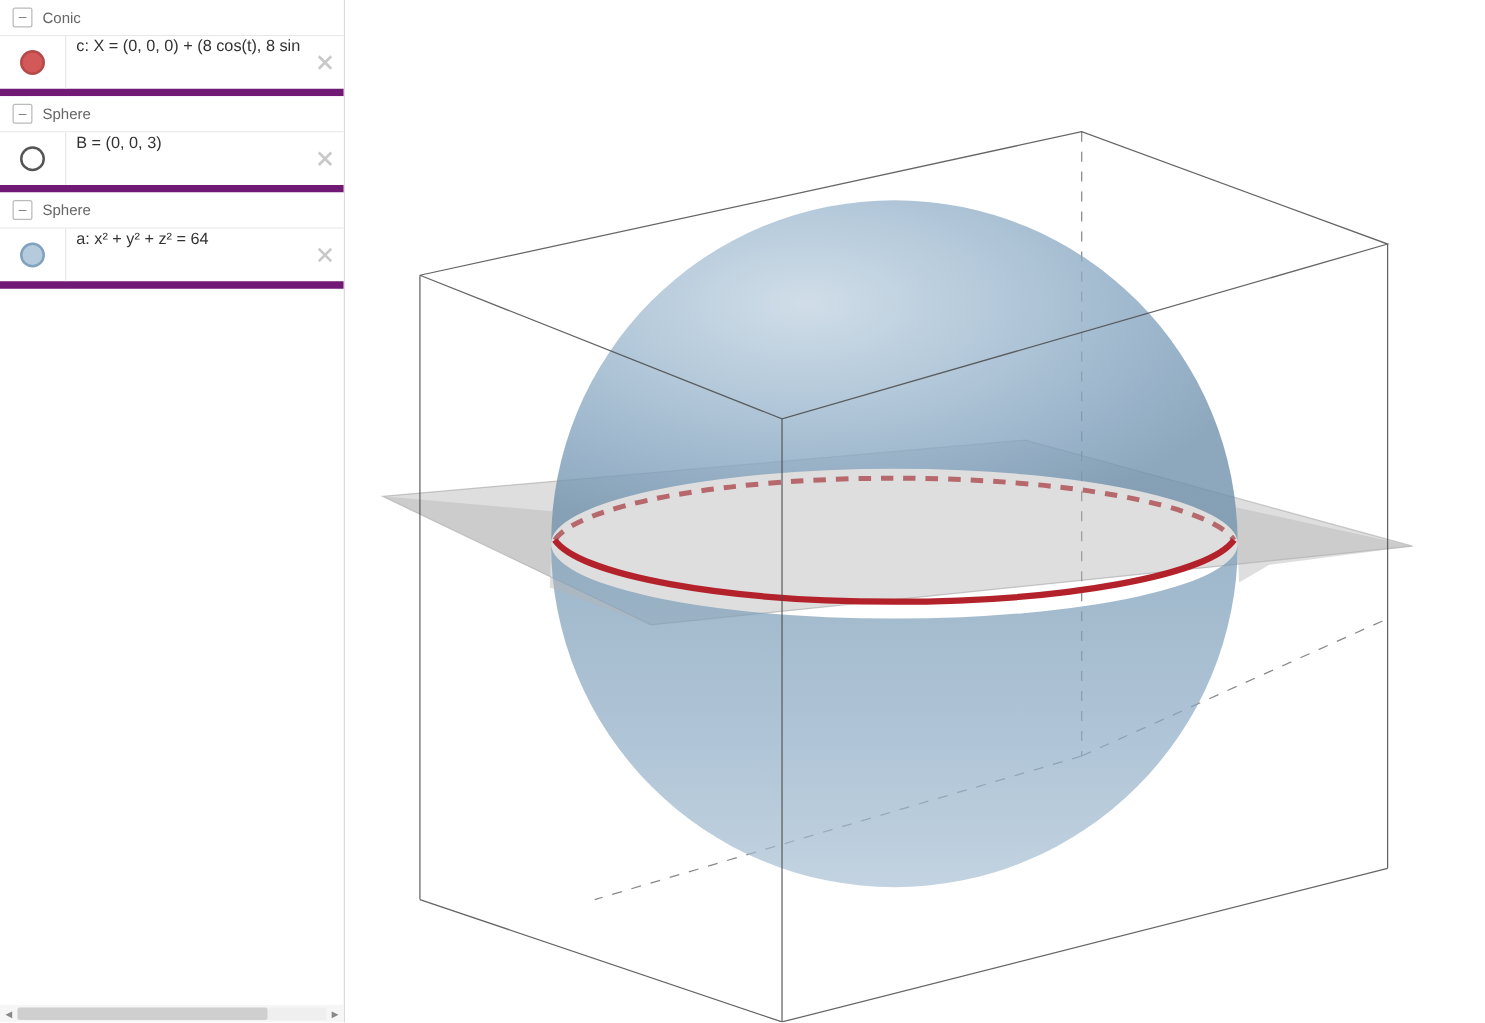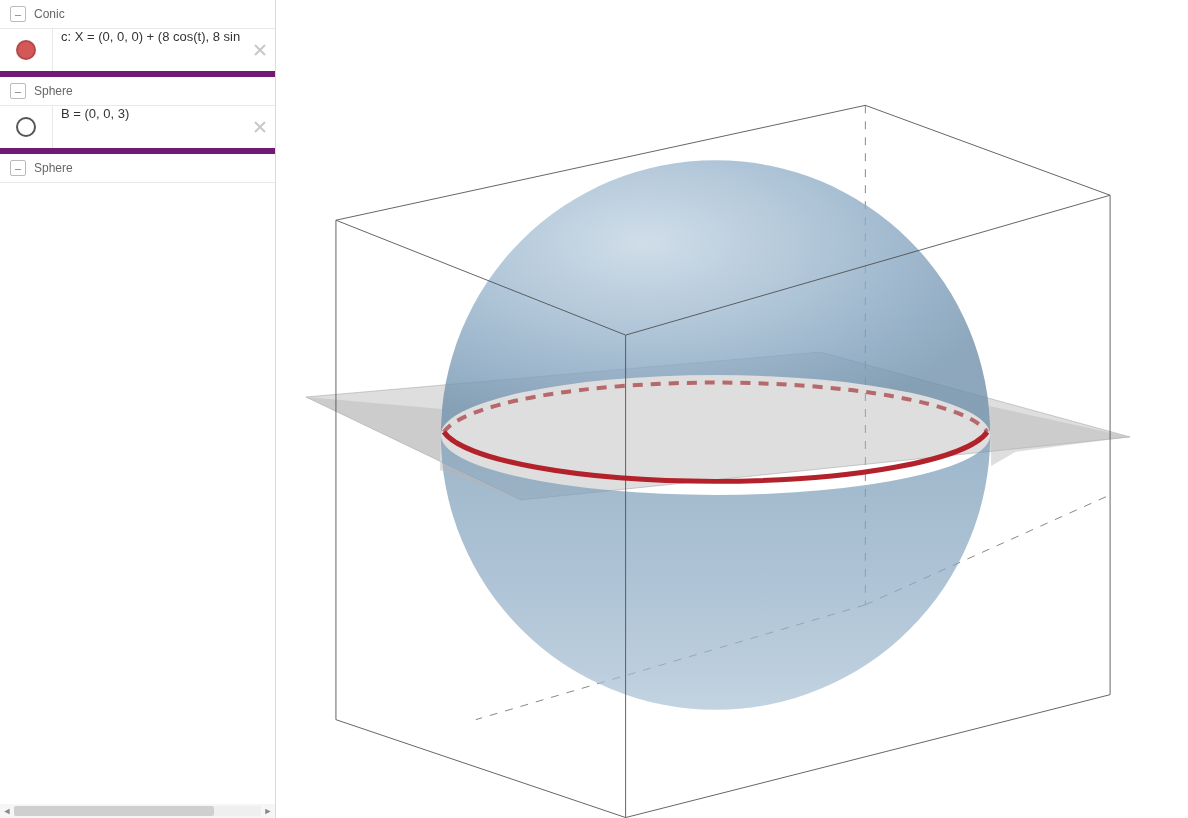--- a/index.html
+++ b/index.html
@@ -183,20 +183,31 @@
       <div class="delete-icon">
         <svg width="14" height="14" viewBox="0 0 14 14">
             <path d="M2 2 L12 12 M12 2 L2 12" stroke="#c8c8c8" stroke-width="2" fill="none"></path>
           </svg>
       </div>
     </div>
 
     <div class="category-header">
       <span class="collapse-icon">–</span>
       <span>Sphere</span>
+    </div>
+    <div class="item-row">
+      <div class="item-icon-cell">
+        <div class="circle-swatch swatch-blue-filled"></div>
+      </div>
+      <div class="item-text">a: x² + y² + z² = 64</div>
+      <div class="delete-icon">
+        <svg width="14" height="14" viewBox="0 0 14 14">
+            <path d="M2 2 L12 12 M12 2 L2 12" stroke="#c8c8c8" stroke-width="2" fill="none"></path>
+          </svg>
+      </div>
     </div>
 
     <div class="hscroll">
       <div class="hscroll-arrow">◄</div>
       <div class="hscroll-track">
         <div class="hscroll-thumb"></div>
       </div>
       <div class="hscroll-arrow">►</div>
     </div>
   </div>

